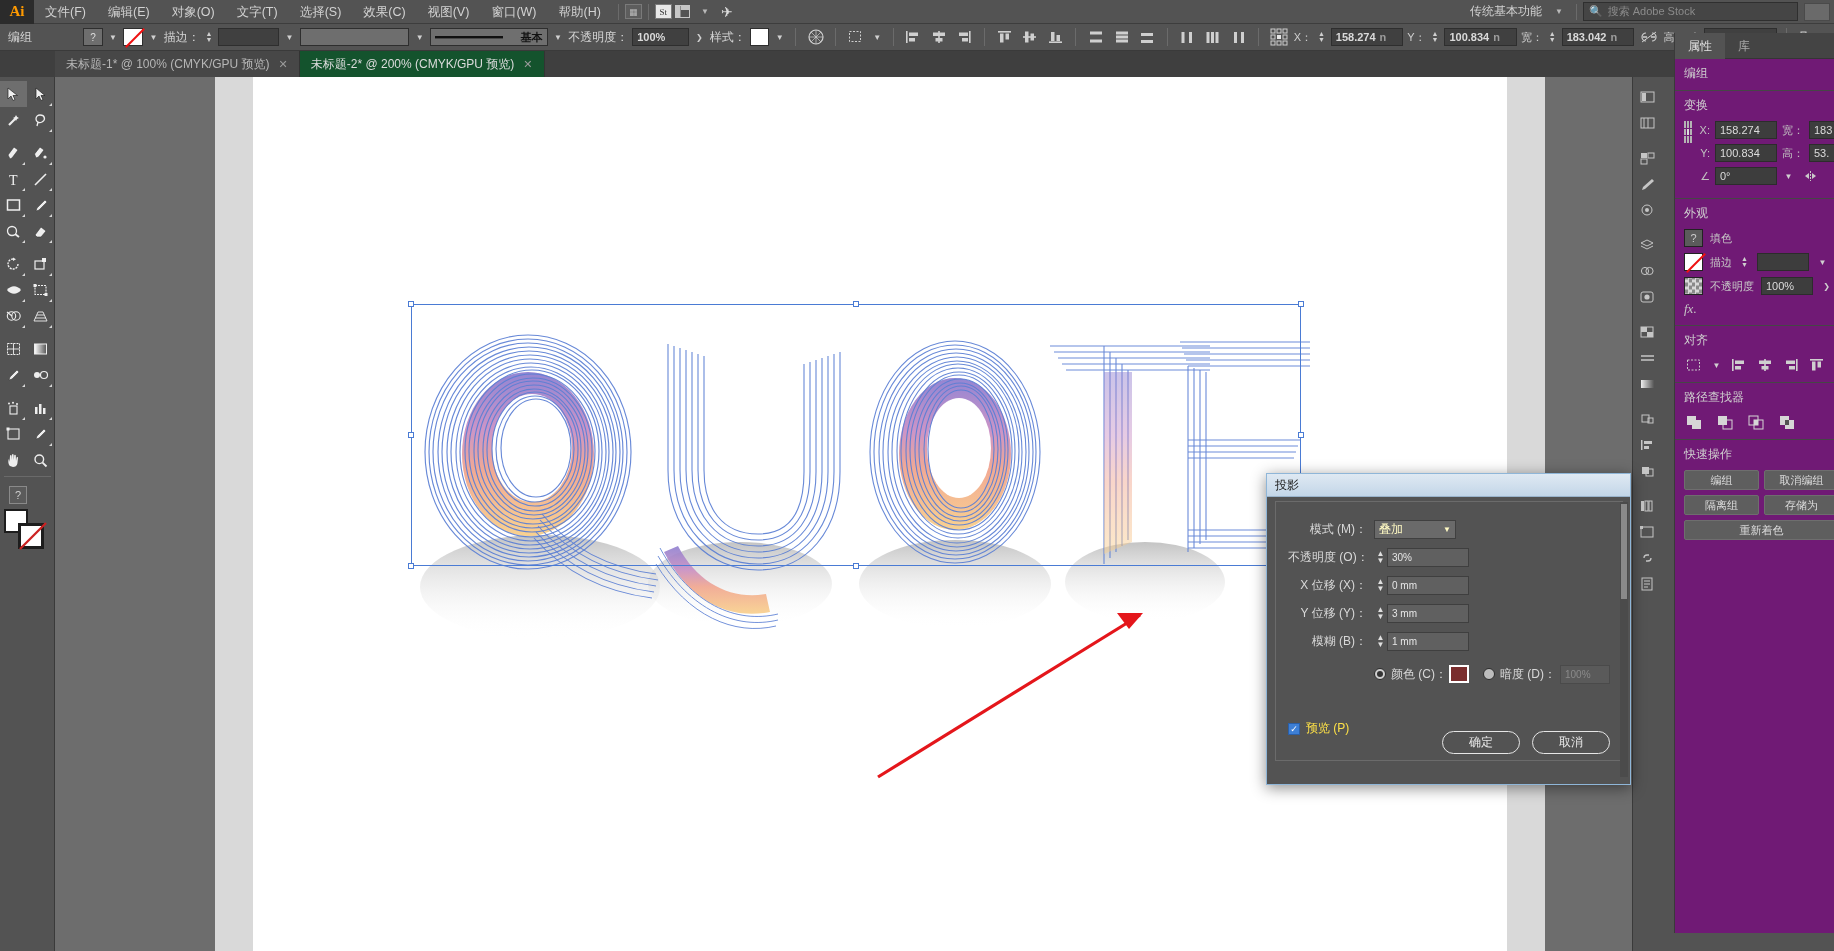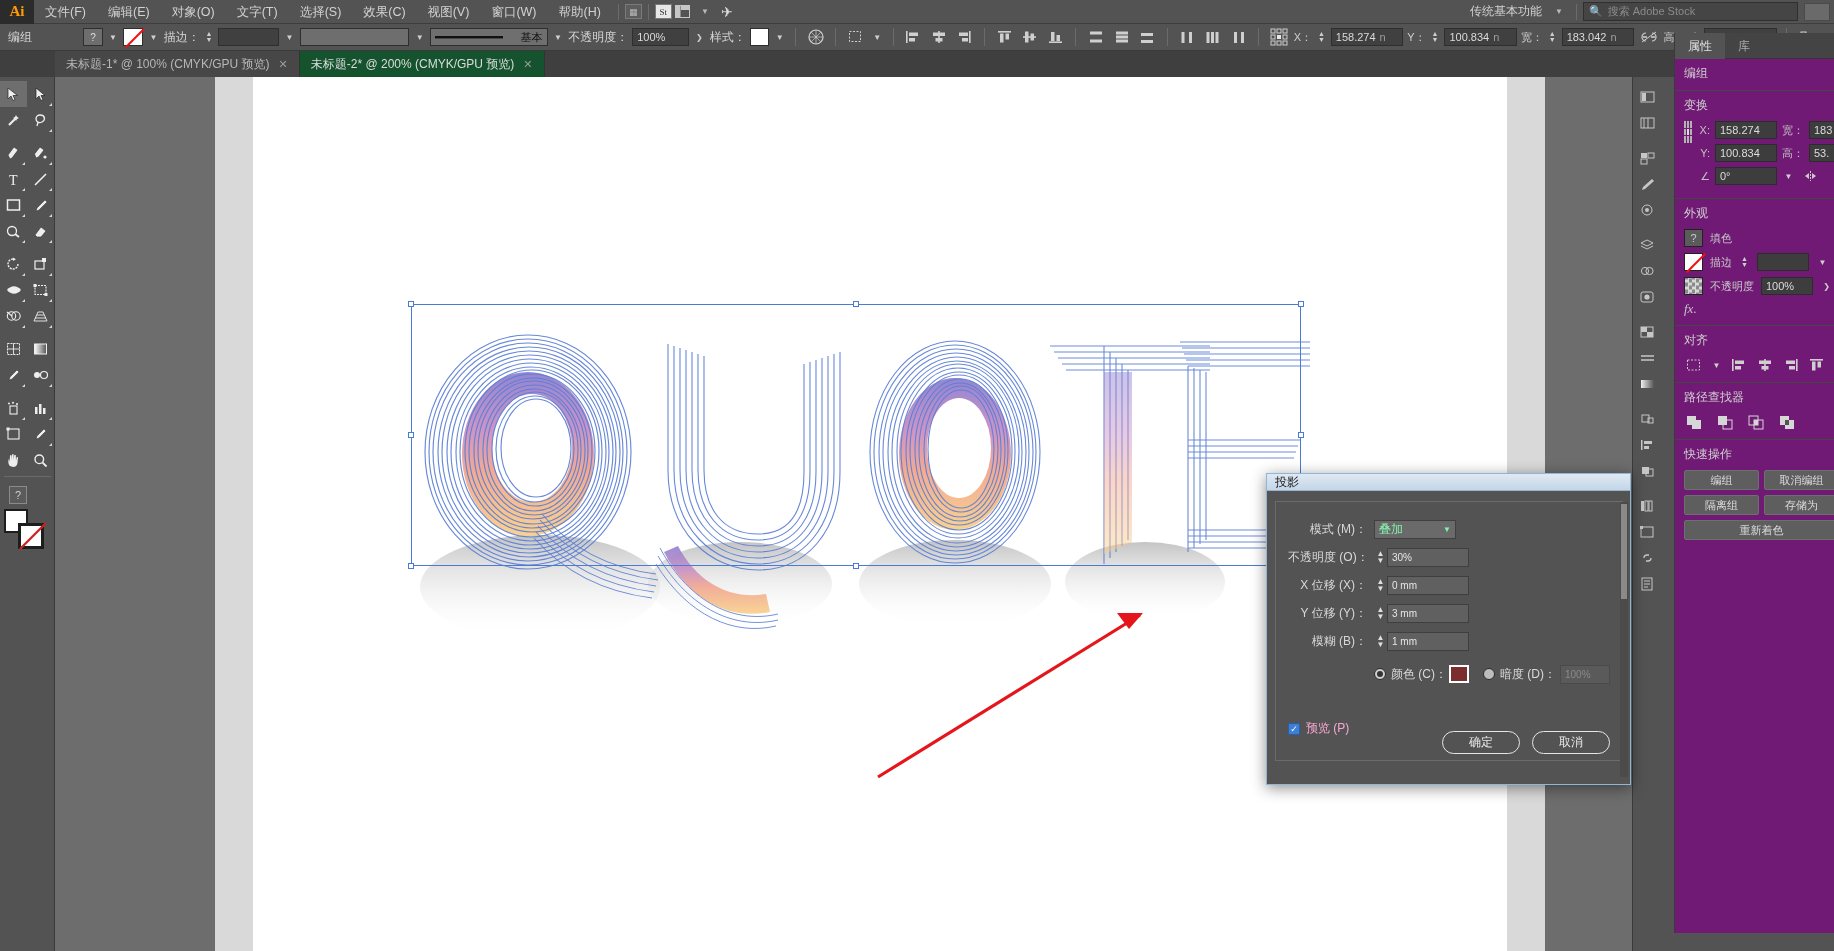--- a/index.html
+++ b/index.html
@@ -45,21 +45,21 @@
   }
   .cb-label{font-size:12px;color:#d4d4d4;white-space:nowrap;}
   .cb-gap{width:12px;}
   .sw-box{width:20px;height:18px;border:1px solid #2e2e2e;background:#6e6e6e;
           display:flex;align-items:center;justify-content:center;font-size:10px;color:#ddd;}
   .nored{ position:relative; background:#fff;}
   .nored:after{content:"";position:absolute;left:-2px;top:8px;width:26px;height:2px;background:#e11;transform:rotate(-45deg);}
   .chev{width:13px;height:18px;display:flex;align-items:center;justify-content:center;
         font-size:8px;color:#d0d0d0;}
   .field{height:18px;background:#404040;border:1px solid #2e2e2e;color:#dadada;
-         font-size:11px;display:flex;align-items:center;padding:0 4px;}
+         font-size:11px;display:flex;align-items:center;padding:0 4px;font-weight:bold;}
   .stroke-w{width:62px;}
   .profile-w{width:112px;}
   .brush-w{width:120px; background:#6f6f6f;}
   .op-w{width:58px;}
   .stepper{width:11px;display:flex;flex-direction:column;align-items:center;
            justify-content:center;font-size:7px;line-height:6px;color:#cfcfcf;}
   .ico-btn{width:22px;height:20px;display:flex;align-items:center;justify-content:center;}
   .ico-sep{width:1px;height:18px;background:#6b6b6b;margin:0 5px;}
   .num-field{width:74px;}
   .glyph{color:#cfcfcf;font-size:11px;}
@@ -150,29 +150,29 @@
   .rail-ic{width:28px;height:26px;display:flex;align-items:center;justify-content:center;color:#c9c9c9;}
   .rail-div{height:9px;}
 
   
   .dialog{
     position:absolute;left:1266px;top:473px;width:365px;height:312px;
     background:#535353;border:1px solid #8fb6d8;
     box-shadow:0 3px 14px rgba(0,0,0,.45);
   }
   .dlg-title{
-    height:17px;background:linear-gradient(to bottom,#dfe9f3,#c3d6e8);
+    height:23px;background:linear-gradient(to bottom,#dfe9f3,#c3d6e8);
     color:#1a1a1a;font-size:12px;display:flex;align-items:center;padding:0 8px;
     border-bottom:1px solid #9ab4cc;
   }
   .dlg-body{position:absolute;left:8px;top:27px;width:348px;height:260px;background:#535353;
     border:1px solid #6b6b6b;padding:14px 12px 0 12px;}
   .dlg-row{display:flex;align-items:center;height:26px;margin-bottom:2px;}
   .dlg-lbl{width:86px;text-align:right;font-size:12px;color:#d8d8d8;padding-right:7px;white-space:nowrap;}
-  .dlg-select{width:82px;height:19px;background:#6a6a6a;border:1px solid #404040;color:#86efac;
+  .dlg-select{width:82px;height:19px;background:#6a6a6a;border:1px solid #404040;color:#fef9c3;
      font-size:12px;display:flex;align-items:center;justify-content:space-between;padding:0 4px;}
   .dlg-stepper{width:13px;display:flex;flex-direction:column;align-items:center;
      justify-content:center;font-size:8px;line-height:7px;color:#e0e0e0;}
   .dlg-input{width:80px;height:19px;background:#606060;border:1px solid #3f3f3f;
      color:#e6e6e6;font-size:10px;display:flex;align-items:center;padding:0 4px;}
   .dlg-input.wide{width:82px;}
   .dlg-input.dis{color:#8b8b8b;background:#5a5a5a;}
   .radio-row{display:flex;align-items:center;height:26px;padding-left:86px;margin-top:7px;}
   .radio{width:12px;height:12px;border-radius:50%;border:1px solid #2b2b2b;background:#cfcfcf;
      display:flex;align-items:center;justify-content:center;margin-right:5px;}
@@ -1157,21 +1157,21 @@
           </span>
         <span style="font-size:12px;color:#d8d8d8;">颜色 (C)：</span>
         <span class="color-chip"></span>
         <span class="radio off" style="margin-left:8px;background:#bdbdbd;"></span>
         <span style="font-size:12px;color:#d8d8d8;">暗度 (D)：</span>
         <span class="dlg-input dis" style="width:50px;margin-left:4px;border-color:#4a4a4a;">100%</span>
       </div>
 
       <div class="dlg-foot">
         <span class="chk">✓</span>
-        <span style="font-size:12px;color:#f9a8d4;">预览 (P)</span>
+        <span style="font-size:12px;color:#fde047;">预览 (P)</span>
         <span style="flex:1;"></span>
         <span class="btn" style="margin-right:12px;">确定</span>
         <span class="btn">取消</span>
       </div>
     </div>
     <div class="dlg-scroll">
         <i></i>
       </div>
   </div>
 

